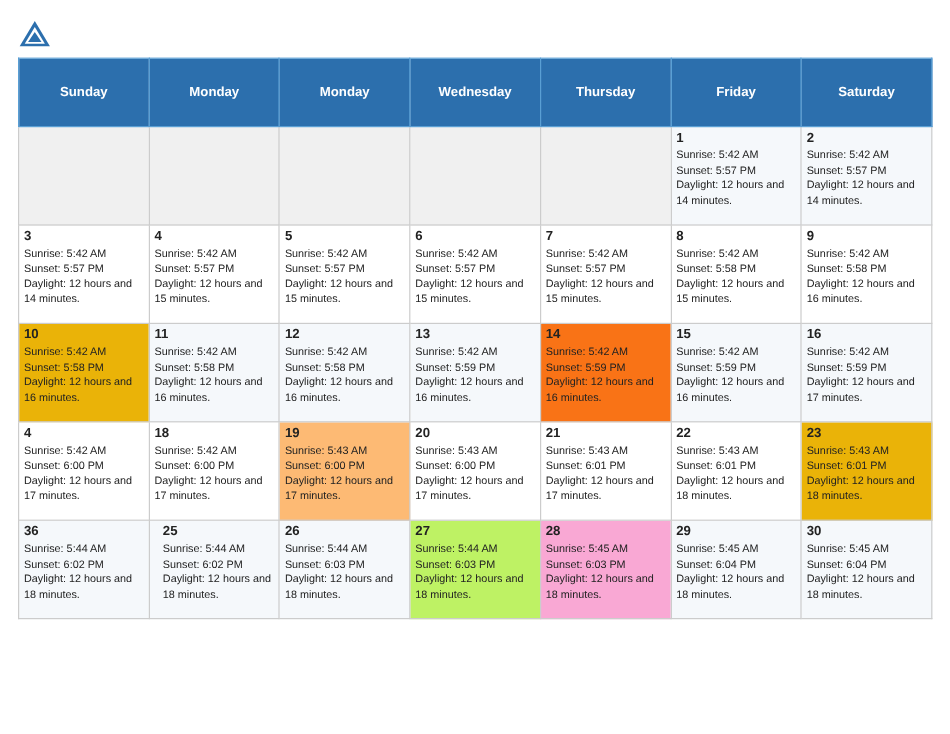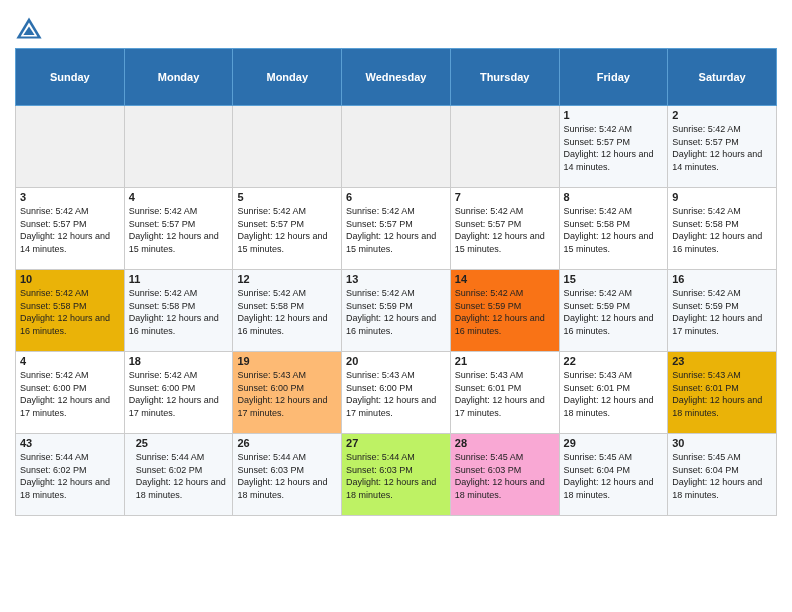--- a/index.html
+++ b/index.html
@@ -232,21 +232,21 @@
             <div class="day-num">22</div>
             <div class="day-info">Sunrise: 5:43 AM<br>Sunset: 6:01 PM<br>Daylight: 12 hours and 18 minutes.</div>
           </td>
           <td style="background-color: #eab308;">
             <div class="day-num">23</div>
             <div class="day-info">Sunrise: 5:43 AM<br>Sunset: 6:01 PM<br>Daylight: 12 hours and 18 minutes.</div>
           </td>
         </tr>
         <tr>
           <td style="background-color: rgb(245, 248, 251);">
-            <div class="day-num">43</div>
+            <div class="day-num">36</div>
             <div class="day-info">Sunrise: 5:44 AM<br>Sunset: 6:02 PM<br>Daylight: 12 hours and 18 minutes.</div>
           </td>
           <td style="background-color: rgb(245, 248, 251); padding-left: 11px;">
             <div class="day-num">25</div>
             <div class="day-info">Sunrise: 5:44 AM<br>Sunset: 6:02 PM<br>Daylight: 12 hours and 18 minutes.</div>
           </td>
           <td style="background-color: rgb(245, 248, 251);">
             <div class="day-num">26</div>
             <div class="day-info">Sunrise: 5:44 AM<br>Sunset: 6:03 PM<br>Daylight: 12 hours and 18 minutes.</div>
           </td>

